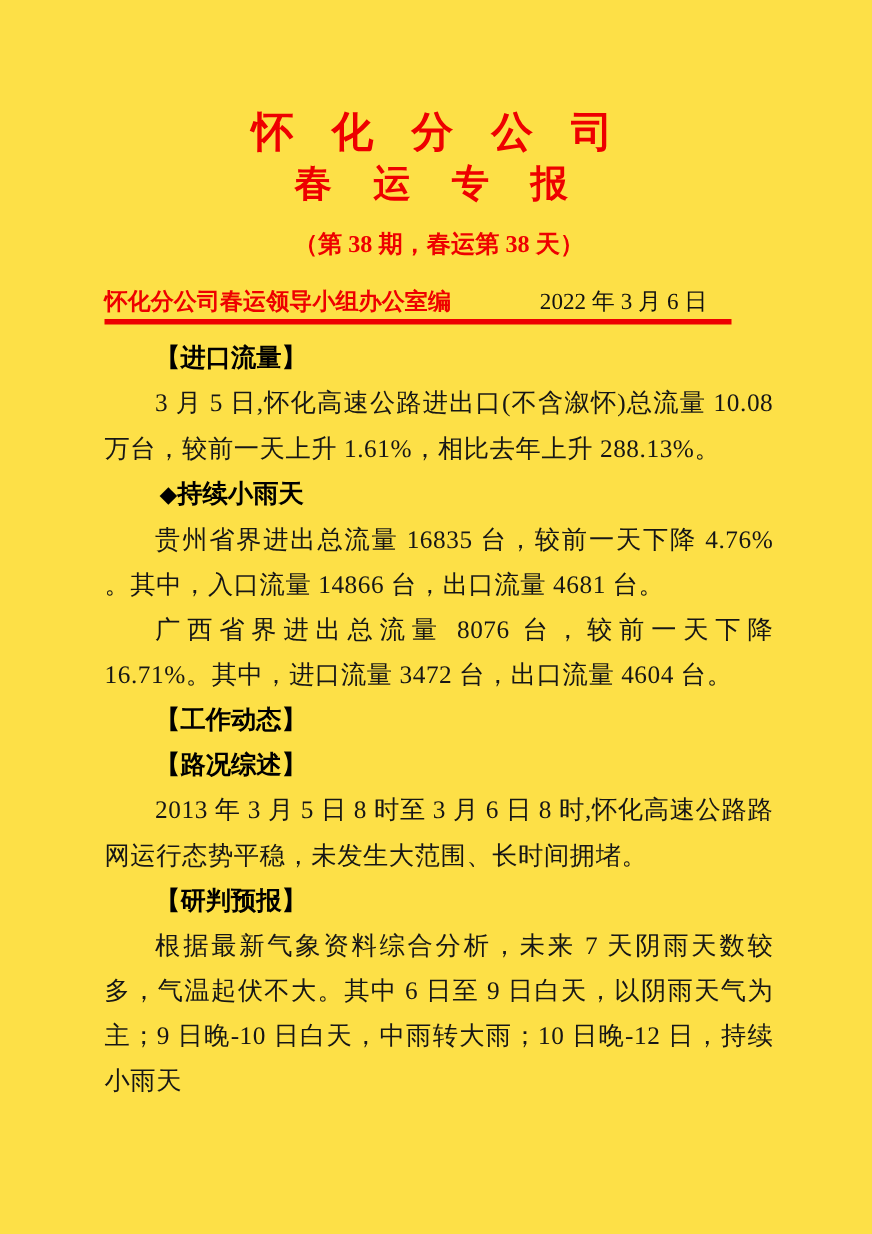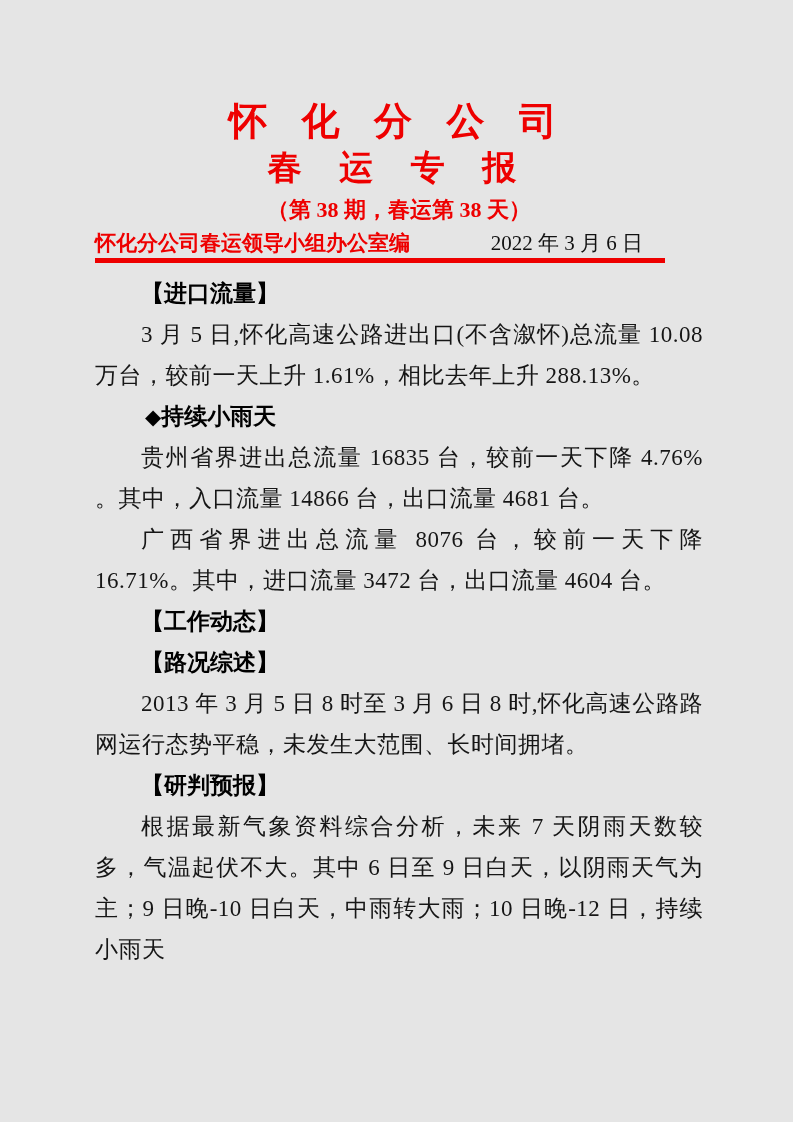--- a/index.html
+++ b/index.html
@@ -6,21 +6,21 @@
   html, body {
     margin: 0;
     padding: 0;
     background: #ffffff;
   }
   .page {
     position: relative;
     width: 793px;
     height: 1122px;
     margin: 0 auto;
-    background: #e5e5e5;
+    background: #fde047;
     overflow: hidden;
     box-sizing: border-box;
     padding: 0 90px 0 95px;
     font-family: "Liberation Serif", "DejaVu Serif", serif;
     color: #111111;
   }
   
   .company-title {
     margin: 98px 0 0 0;
     font-family: "Liberation Sans", "DejaVu Sans", sans-serif;
@@ -37,21 +37,21 @@
     font-family: "Liberation Sans", "DejaVu Sans", sans-serif;
     font-weight: 700;
     font-size: 34px;
     line-height: 42px;
     letter-spacing: 14px;
     text-align: center;
     color: var(--accent, #ee0000);
     white-space: nowrap;
   }
   .issue-info {
-    margin-top: 8px;
+    margin-top: 20px;
     font-family: "Liberation Serif", "DejaVu Serif", serif;
     font-weight: 700;
     font-size: 22px;
     line-height: 28px;
     text-align: center;
     color: var(--accent, #ee0000);
     white-space: nowrap;
   }
   .masthead {
     margin-top: 6px;
@@ -60,20 +60,21 @@
     justify-content: space-between;
     align-items: baseline;
     font-size: 21px;
     line-height: 26px;
     white-space: nowrap;
   }
   .masthead .editor {
     font-family: "Liberation Sans", "DejaVu Sans", sans-serif;
     font-weight: 700;
     color: var(--accent, #ee0000);
+    margin-top: 20px;
   }
   .masthead .date {
     font-family: "Liberation Serif", "DejaVu Serif", serif;
     color: #111111;
     padding-right: 22px;
   }
   .red-rule {
     margin-top: 2px;
     width: 570px;
     height: 5px;

